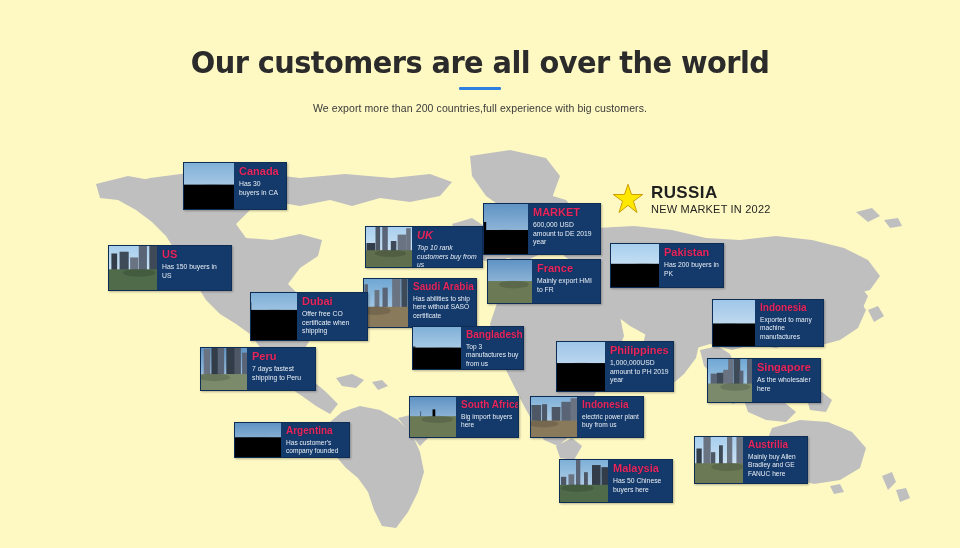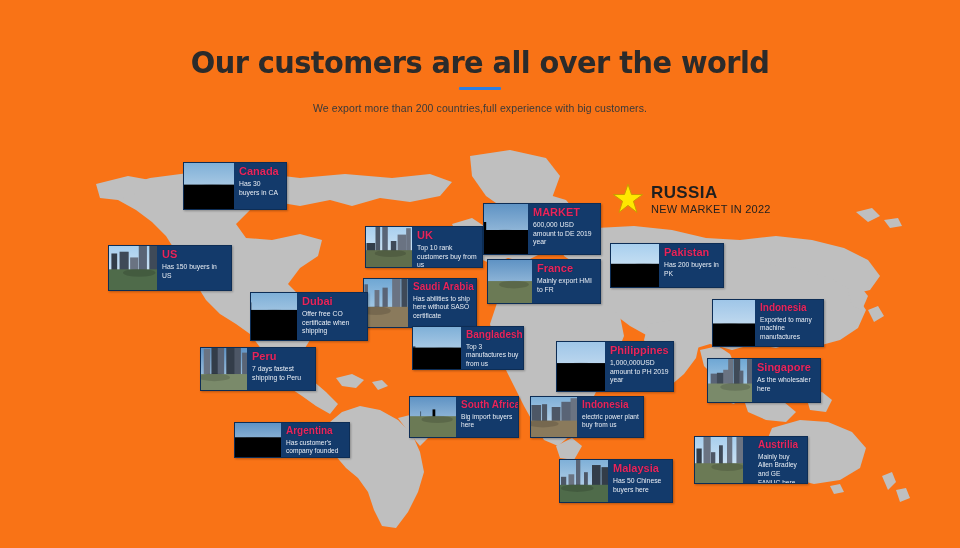--- a/index.html
+++ b/index.html
@@ -6,21 +6,21 @@
   * { box-sizing: border-box; margin: 0; padding: 0; }
   html, body {
     width: 960px; height: 548px;
     background: #f2f2f2;
     font-family: "Liberation Sans", sans-serif;
     overflow: hidden;
   }
   #stage {
     position: relative;
     width: 960px; height: 548px;
-    background: #f97316;
+    background: #fef9c3;
   }
 
   
   #header { position: absolute; top: 0; left: 0; width: 960px; text-align: center; }
   #page-title {
     margin-top: 44px;
     font-size: 31px;
     font-weight: 900;
     letter-spacing: -0.6px;
     color: #2b2b2b;
@@ -236,21 +236,21 @@
             <rect x="84" y="-5.0" width="17" height="64.0" fill="#3f4a58"></rect>
     <rect x="0" y="53.0" width="100" height="47.0" fill="#4f6b4a"></rect>
     <ellipse cx="63" cy="61.0" rx="34" ry="9" fill="rgba(0,0,0,.14)"></ellipse>
   </svg>
         </div>
         <div class="body">
           <div class="c-title">US</div>
           <div class="c-desc">Has 150 buyers in US</div>
         </div>
       </div>
-      <div class="card sz-m" style="left: 365px; top: 226px; width: 118px; height: 42px;">
+      <div class="card sz-m" style="left: 365px; top: 226px; width: 118px; height: 42px; font-style: italic;">
         <div class="thumb" style="width: 46px;">
           <svg viewBox="0 0 100 100" preserveAspectRatio="none">
     <defs>
               <linearGradient id="g29170" x1="0" y1="0" x2="0" y2="1">
       <stop offset="0" stop-color="#a8cfee"></stop>
                 <stop offset="1" stop-color="#e3eef7"></stop>
     </linearGradient>
             </defs>
     <rect width="100" height="100" fill="url(#g29170)"></rect>
     <rect x="1" y="40.0" width="19" height="24.0" fill="#333d49"></rect>
@@ -553,21 +553,21 @@
             <rect x="69" y="44.0" width="2" height="4.0" fill="#3f4a58"></rect>
     <rect x="0" y="42.0" width="100" height="58.0" fill="undefined"></rect>
     <ellipse cx="49" cy="50.0" rx="34" ry="9" fill="rgba(0,0,0,.14)"></ellipse>
   </svg>
         </div>
         <div class="body">
           <div class="c-title">Argentina</div>
           <div class="c-desc">Has customer's company founded in 1865 year</div>
         </div>
       </div>
-      <div class="card sz-s" style="left: 694px; top: 436px; width: 114px; height: 48px; gap: 10px;">
+      <div class="card sz-s" style="left: 694px; top: 436px; width: 114px; height: 48px;">
         <div class="thumb" style="width: 48px;">
           <svg viewBox="0 0 100 100" preserveAspectRatio="none">
     <defs>
               <linearGradient id="g65935" x1="0" y1="0" x2="0" y2="1">
       <stop offset="0" stop-color="#a8cfee"></stop>
                 <stop offset="1" stop-color="#e3eef7"></stop>
     </linearGradient>
             </defs>
     <rect width="100" height="100" fill="url(#g65935)"></rect>
     <rect x="3" y="25.0" width="11" height="38.0" fill="#333d49"></rect>

